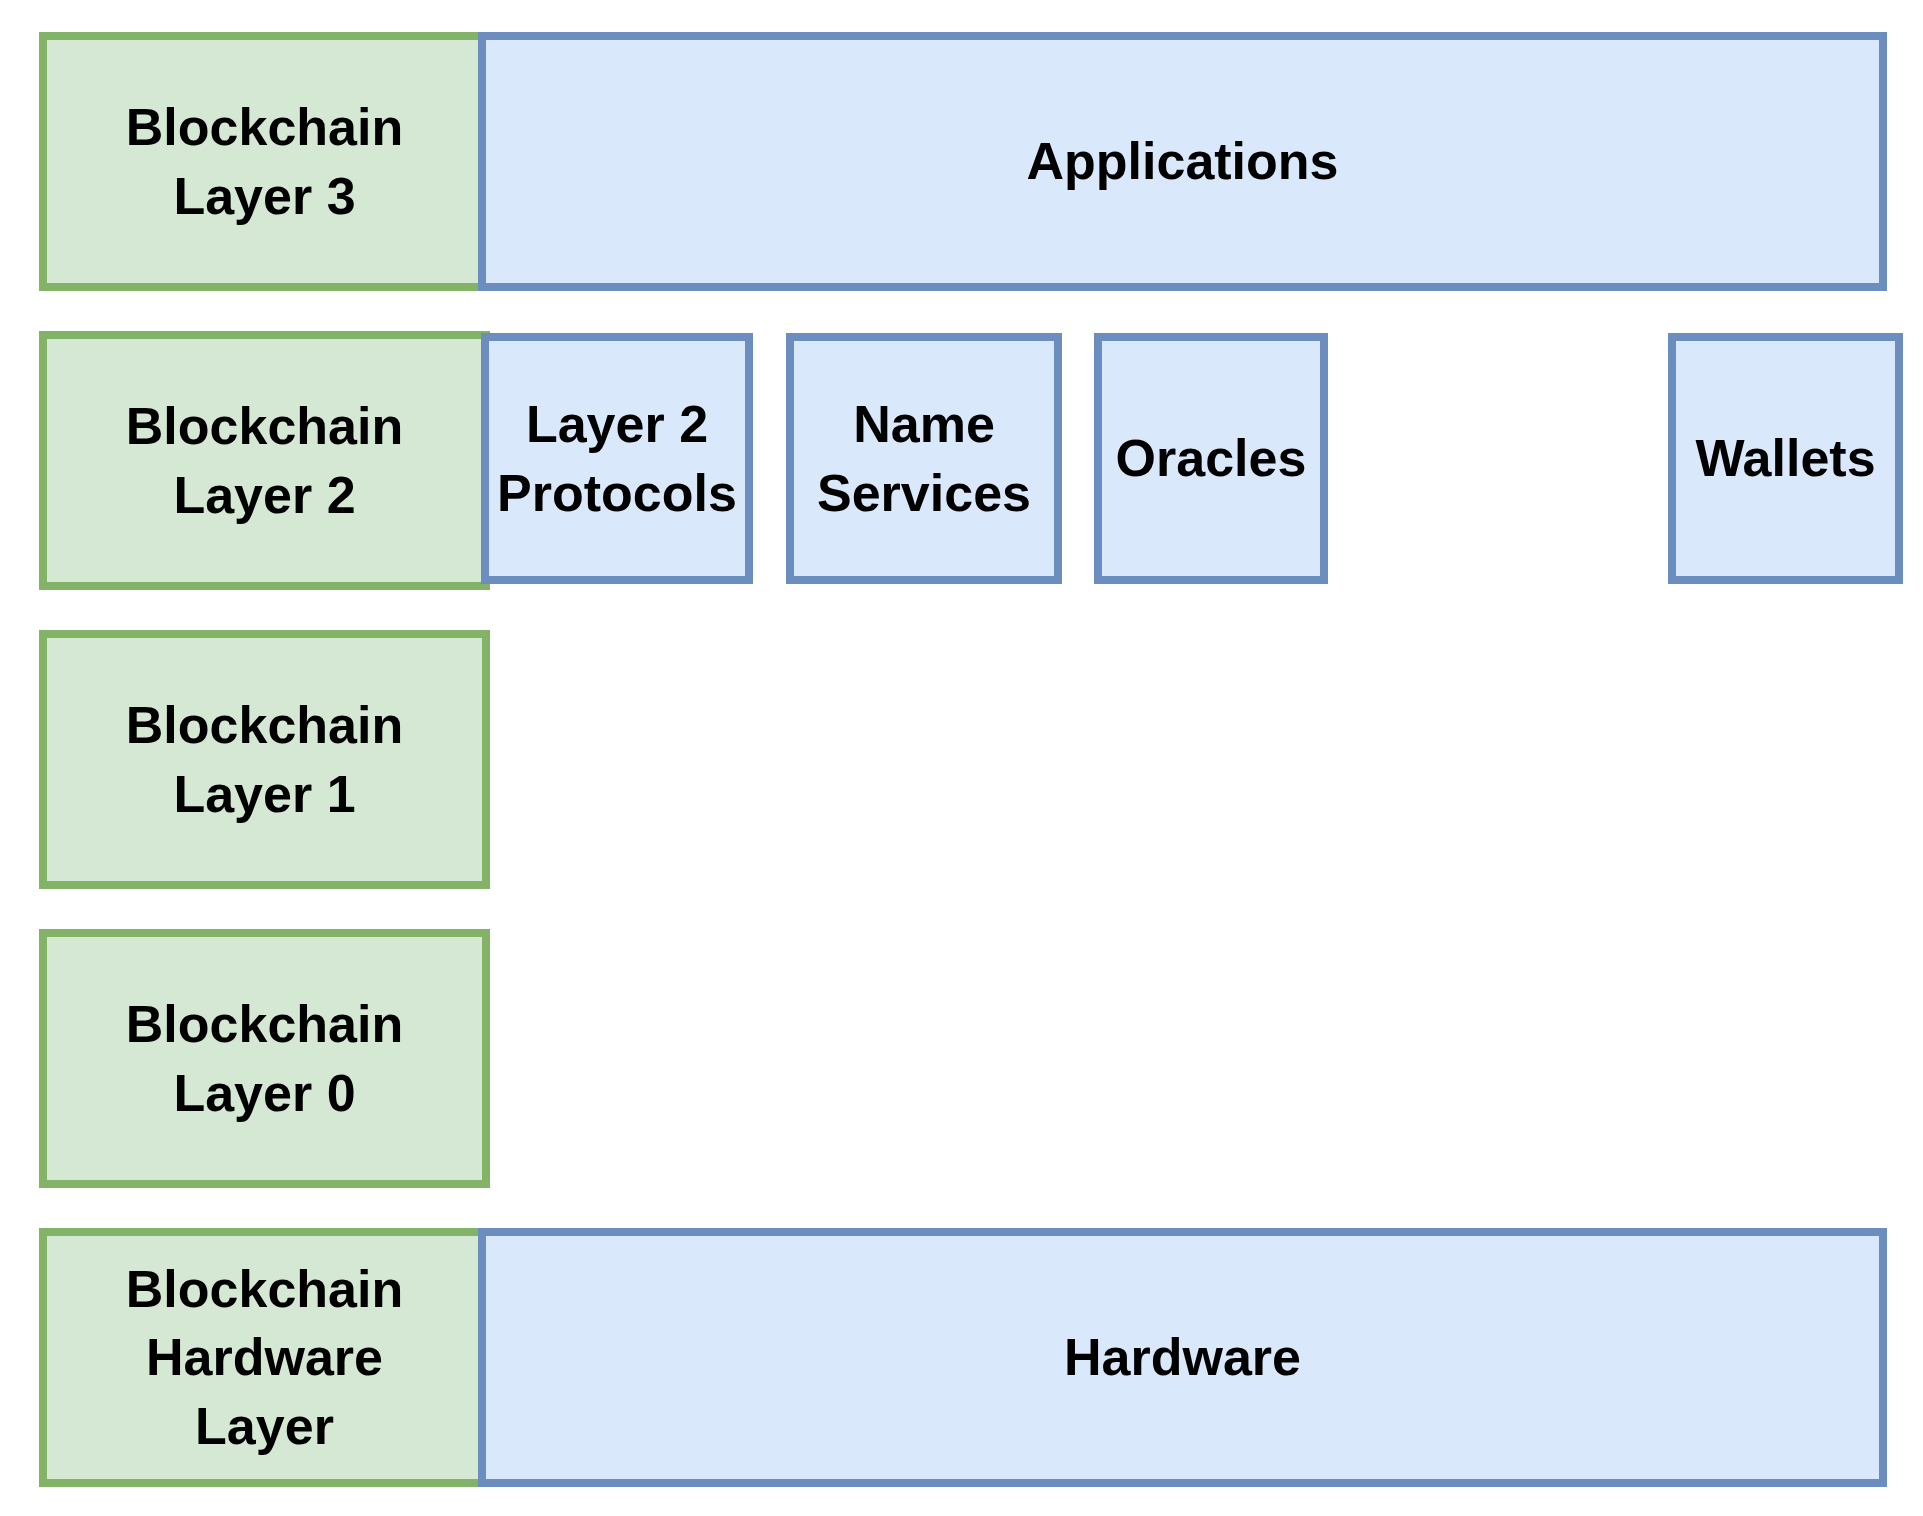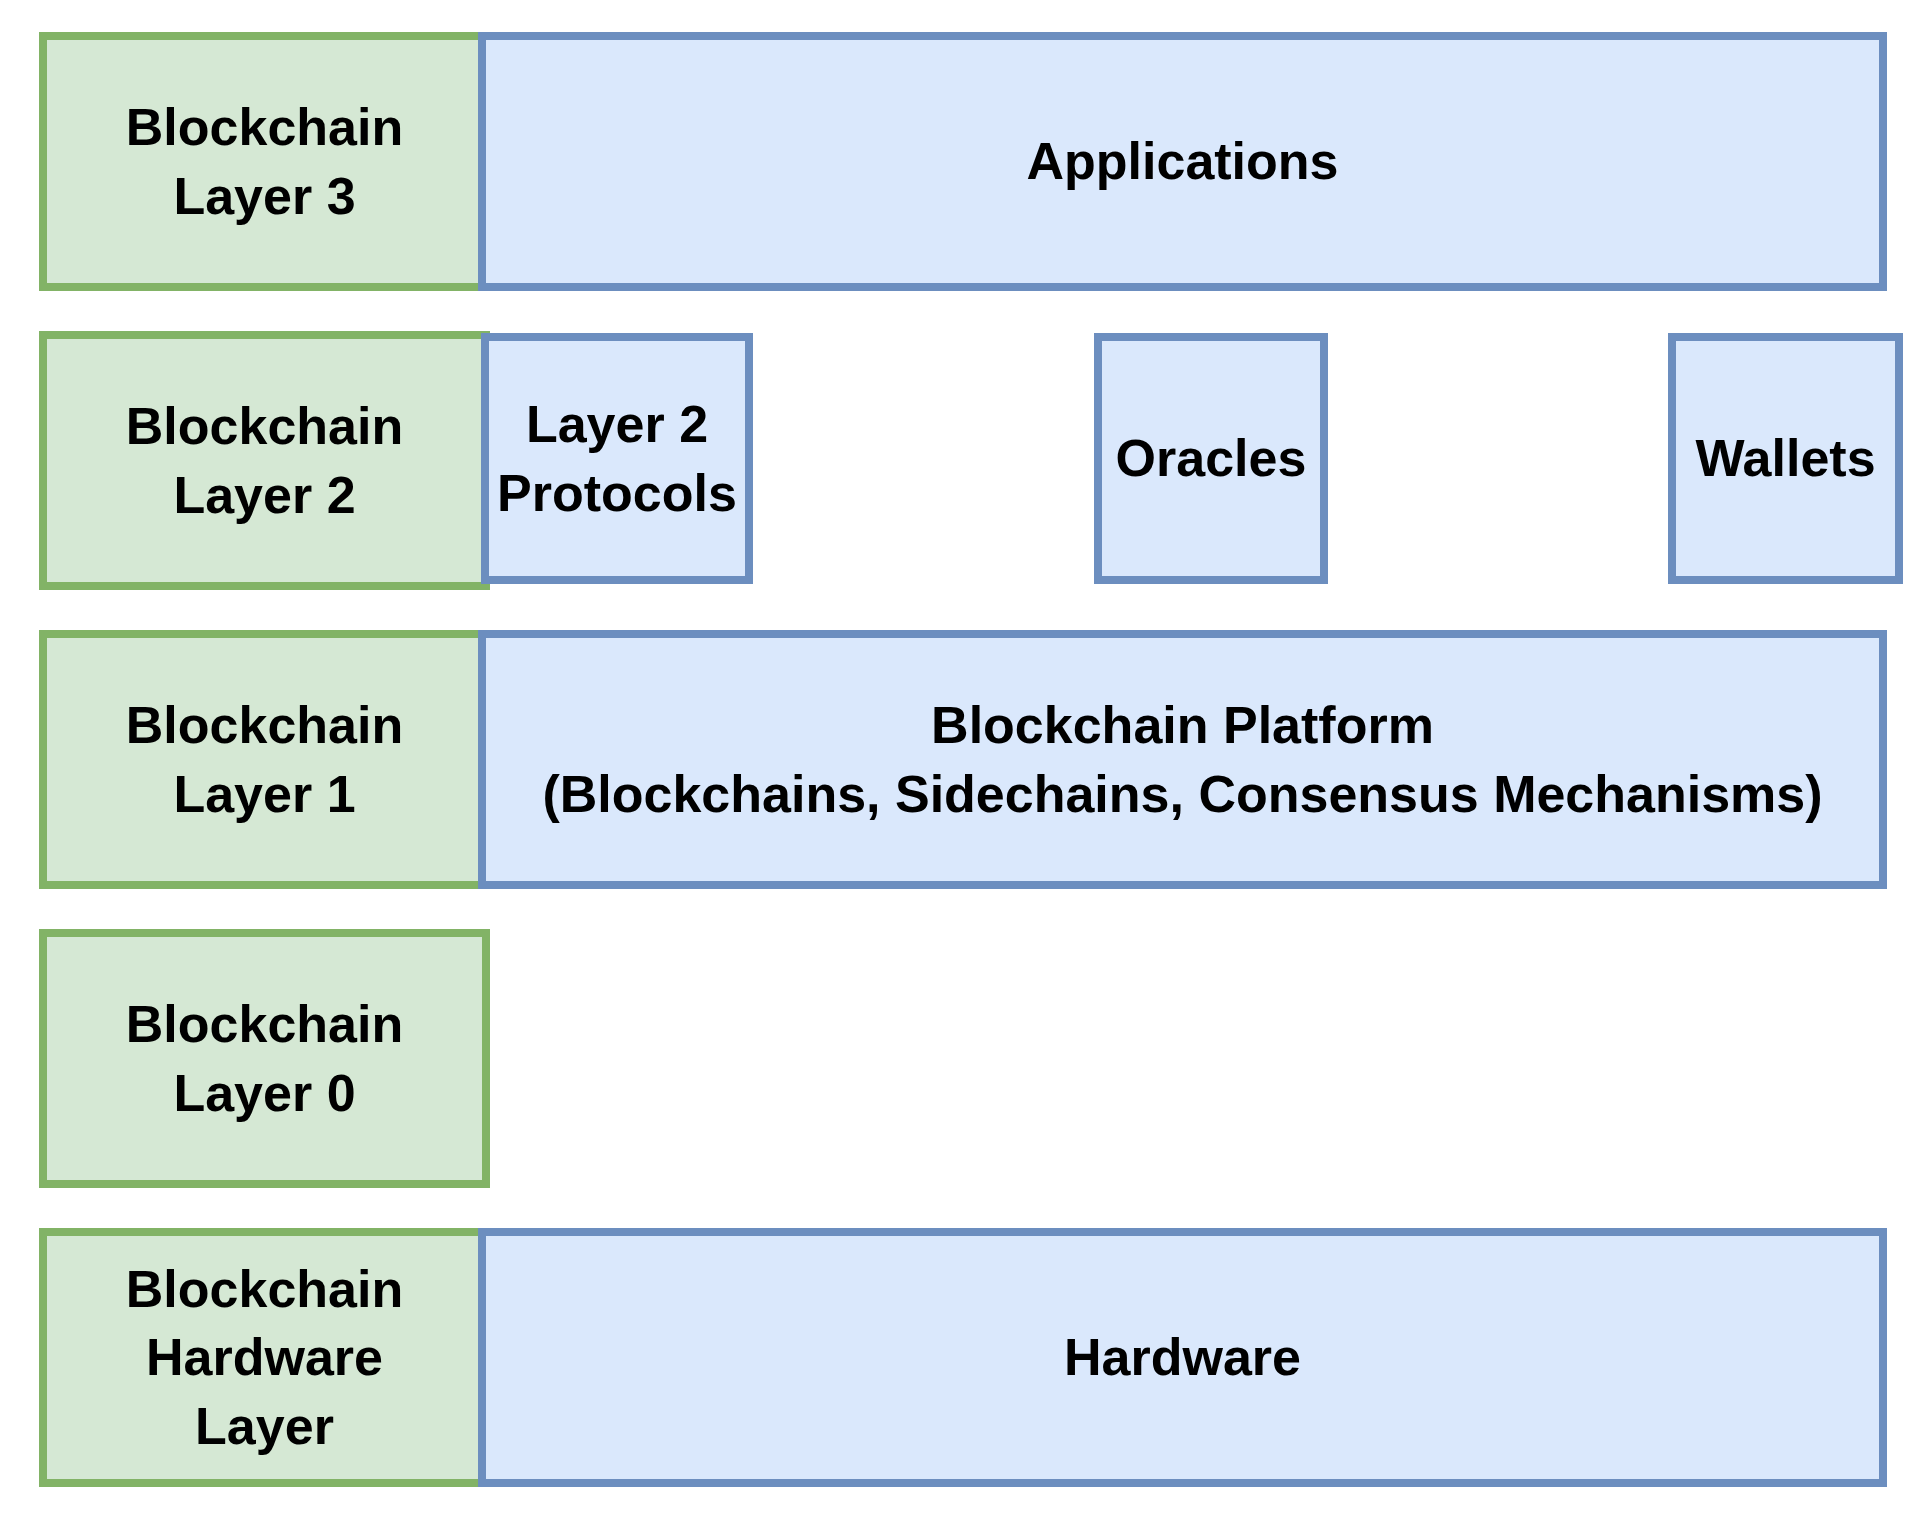--- a/index.html
+++ b/index.html
@@ -67,34 +67,34 @@
   </div>
 
   <div class="box gbox r2">
     <span>Blockchain
 Layer 2</span>
   </div>
   <div class="box bbox sub sb1">
     <span>Layer 2
 Protocols</span>
   </div>
+  <div class="box bbox sub sb2">
+    <span>Name
+Services</span>
+  </div>
   <div class="box bbox sub sb3">
     <span>Oracles</span>
   </div>
   <div class="box bbox sub sb5">
     <span>Wallets</span>
   </div>
 
   <div class="box gbox r3">
     <span>Blockchain
 Layer 1</span>
-  </div>
-  <div class="box bbox wide r3">
-    <span>Blockchain Platform
-(Blockchains, Sidechains, Consensus Mechanisms)</span>
   </div>
 
   <div class="box gbox r4">
     <span>Blockchain
 Layer 0</span>
   </div>
 
   <div class="box gbox r5">
     <span>Blockchain
 Hardware

